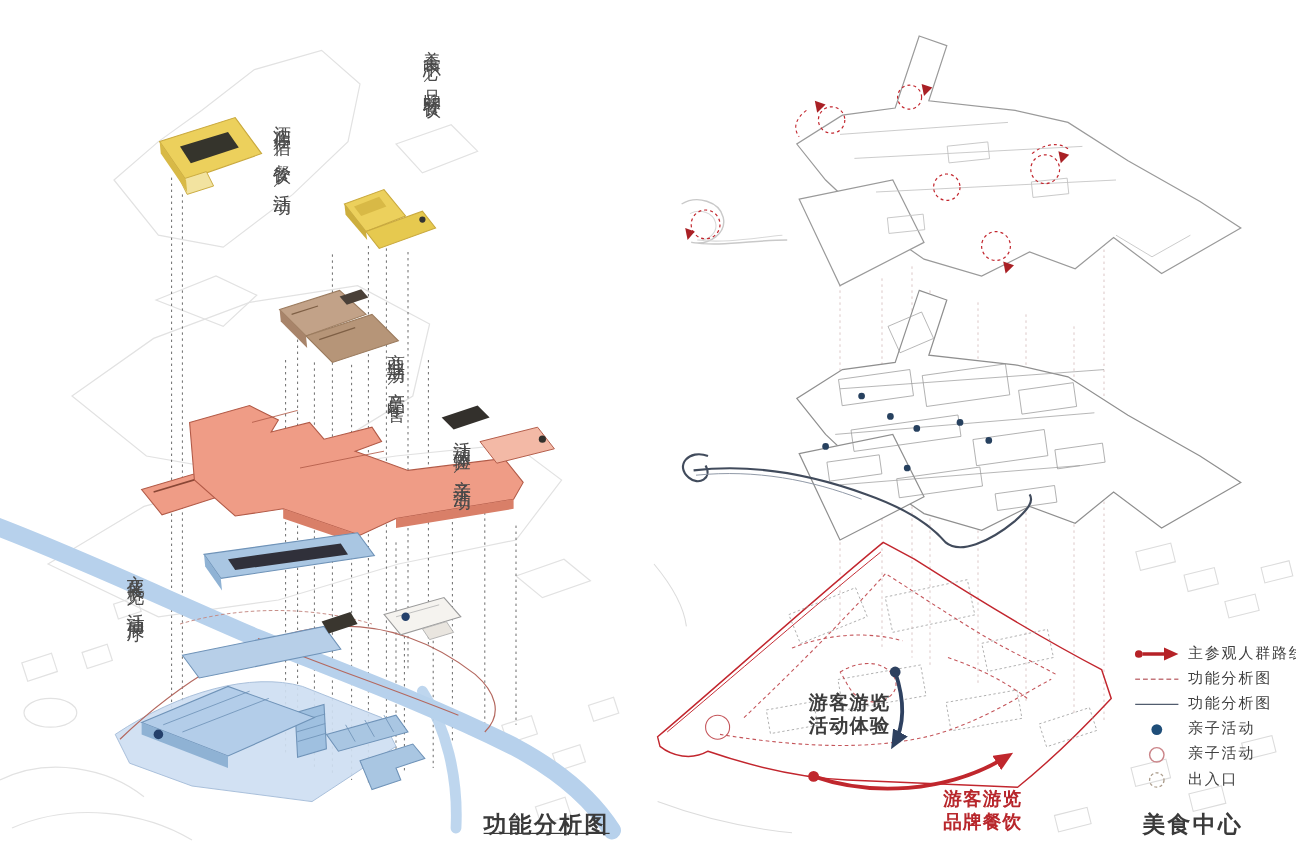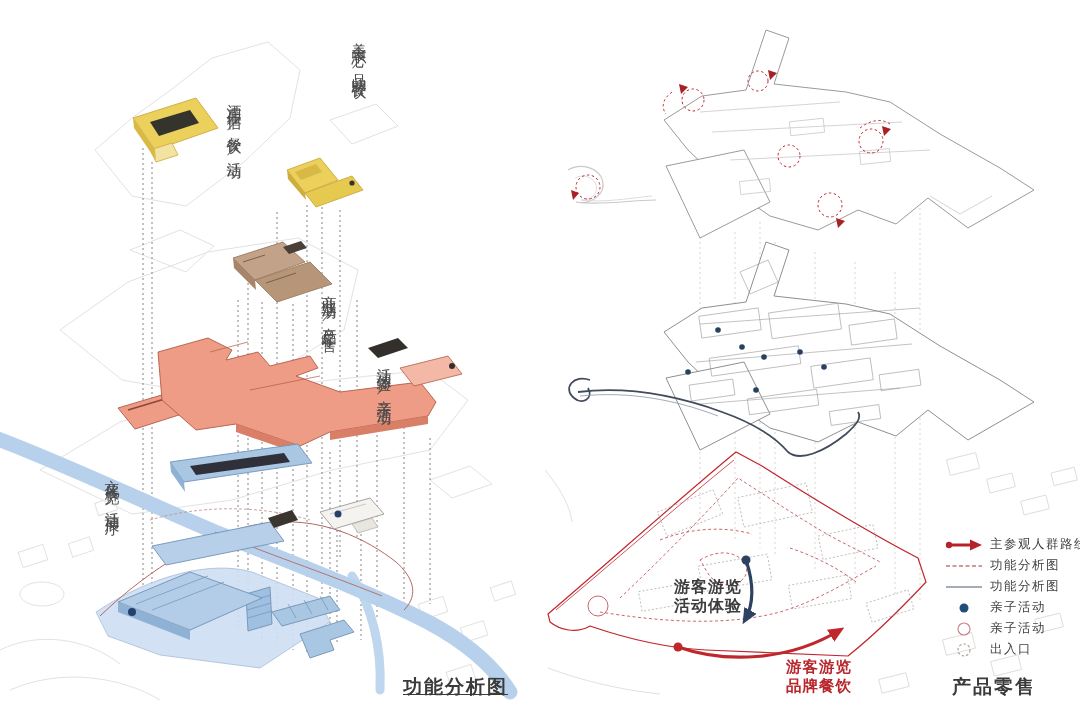--- a/index.html
+++ b/index.html
@@ -287,21 +287,21 @@
   </g>
 </svg>
 
 <div class="vlabel" style="left:349px;top:30px;">美食中心／品牌餐饮</div>
 <div class="vlabel" style="left:224px;top:92px;">酒店住宿／餐饮／活动</div>
 <div class="vlabel" style="left:319px;top:283px;">商业活动／产品零售</div>
 <div class="vlabel" style="left:374px;top:356px;">活动体验／亲子活动</div>
 <div class="vlabel" style="left:102px;top:467px;">文化展览／活动展厅</div>
 
 <div class="panel-title" style="left:403px;top:674px;text-decoration:underline;">功能分析图</div>
-<div class="panel-title" style="left:952px;top:674px;">产品零售</div>
+<div class="panel-title" style="left:952px;top:674px;">美食中心</div>
 
 <div class="annotation return" style="left:630px;top:577px;width:112px;">
   <span>游客游览</span><br>
   <span>活动体验</span>
 </div>
 <div class="annotation enter" style="left:752px;top:657px;width:100px;">
   <span>游客游览</span><br>
   <span>品牌餐饮</span>
 </div>
 

